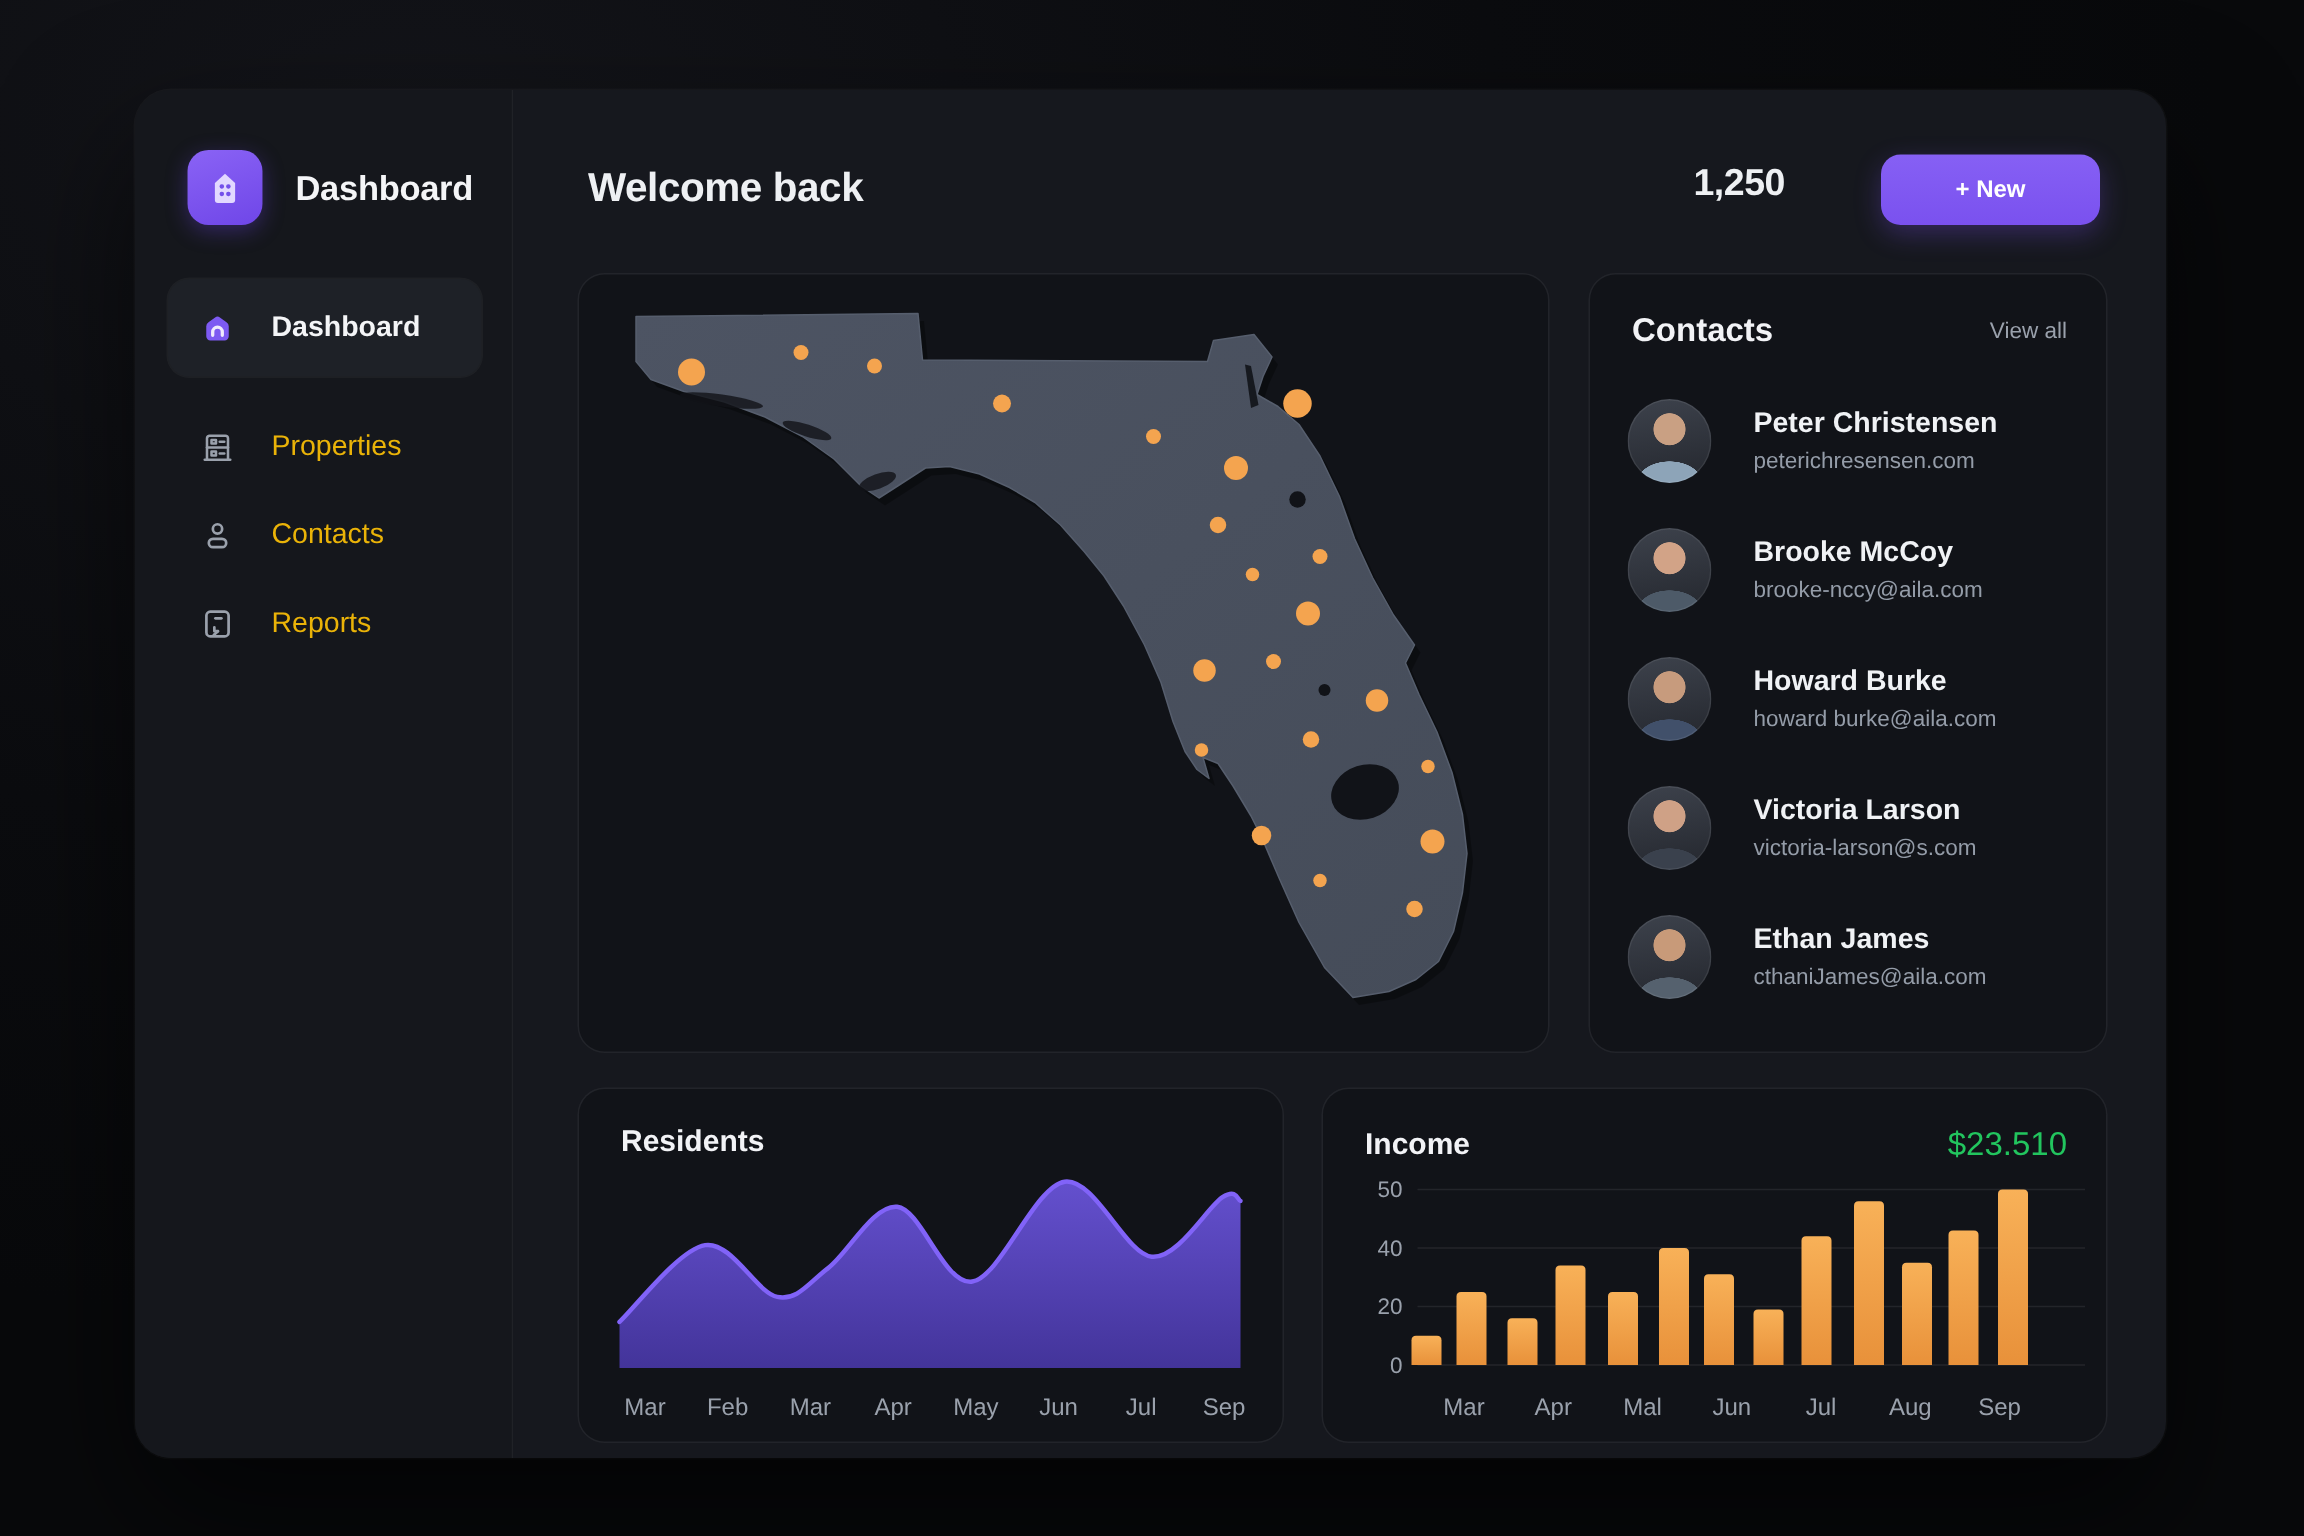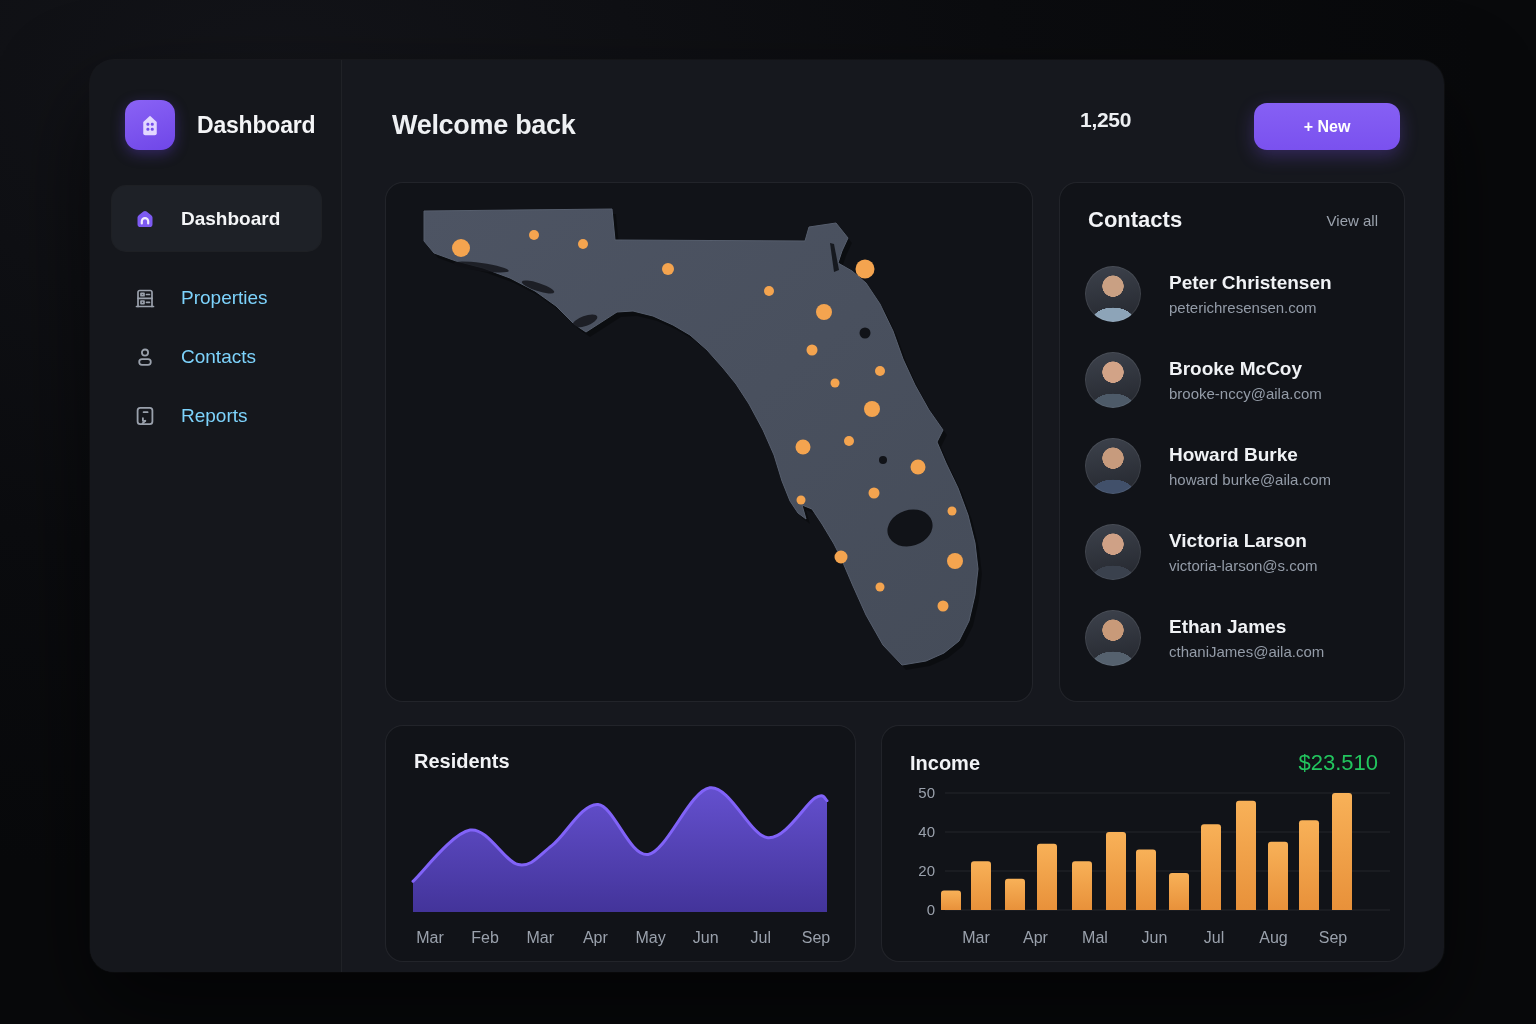--- a/index.html
+++ b/index.html
@@ -27,32 +27,32 @@
     width:50px; height:50px; border-radius:14px;
     background:linear-gradient(160deg,#8a63f5,#6f46e8);
     display:flex; align-items:center; justify-content:center;
     box-shadow:0 4px 14px rgba(109,70,232,.35);
   }
   .brand-name{ font-size:23px; font-weight:700; letter-spacing:-.2px; color:#f4f5f7; }
   .nav{ position:absolute; left:0; top:126px; width:100%; }
   .nav-item{
     position:relative; margin:0 20px 6px 22px; height:48px; border-radius:14px;
     display:flex; align-items:center; gap:24px; padding:0 0 0 21px;
-    color:#7dd3fc; font-size:19px; font-weight:500; cursor:pointer;
+    color:#eab308; font-size:19px; font-weight:500; cursor:pointer;
   }
   .nav-item .nicon{ width:24px; height:24px; flex:0 0 24px; display:flex; align-items:center; justify-content:center; }
   .nav-item.active{
     height:65px; background:#1e2127; color:#f4f5f7; font-weight:600;
     box-shadow:0 0 0 1px rgba(255,255,255,.04);
     margin-bottom:23px;
   }
   .nav-item:not(.active){ height:48px; margin-top:11px; margin-bottom:11px; }
   
   .welcome{ position:absolute; left:302px; top:50px; font-size:27px; font-weight:700; letter-spacing:-.3px; }
-  .stat{ position:absolute; left:990px; top:48px; width:110px; text-align:left; font-size:21px; font-weight:700; letter-spacing:-.3px; }
+  .stat{ position:absolute; left:990px; top:48px; width:110px; text-align:right; font-size:25px; font-weight:700; letter-spacing:-.3px; }
   .new-btn{
     position:absolute; left:1164px; top:43px; width:146px; height:47px;
     background:linear-gradient(180deg,#8660f4,#7a51ef);
     border:none; border-radius:13px; color:#fff; font-family:"Liberation Sans",sans-serif;
     font-size:16px; font-weight:700; cursor:pointer;
     box-shadow:0 6px 18px rgba(122,81,239,.30);
   }
   
   .card{
     position:absolute; background:#111318; border-radius:17px;

